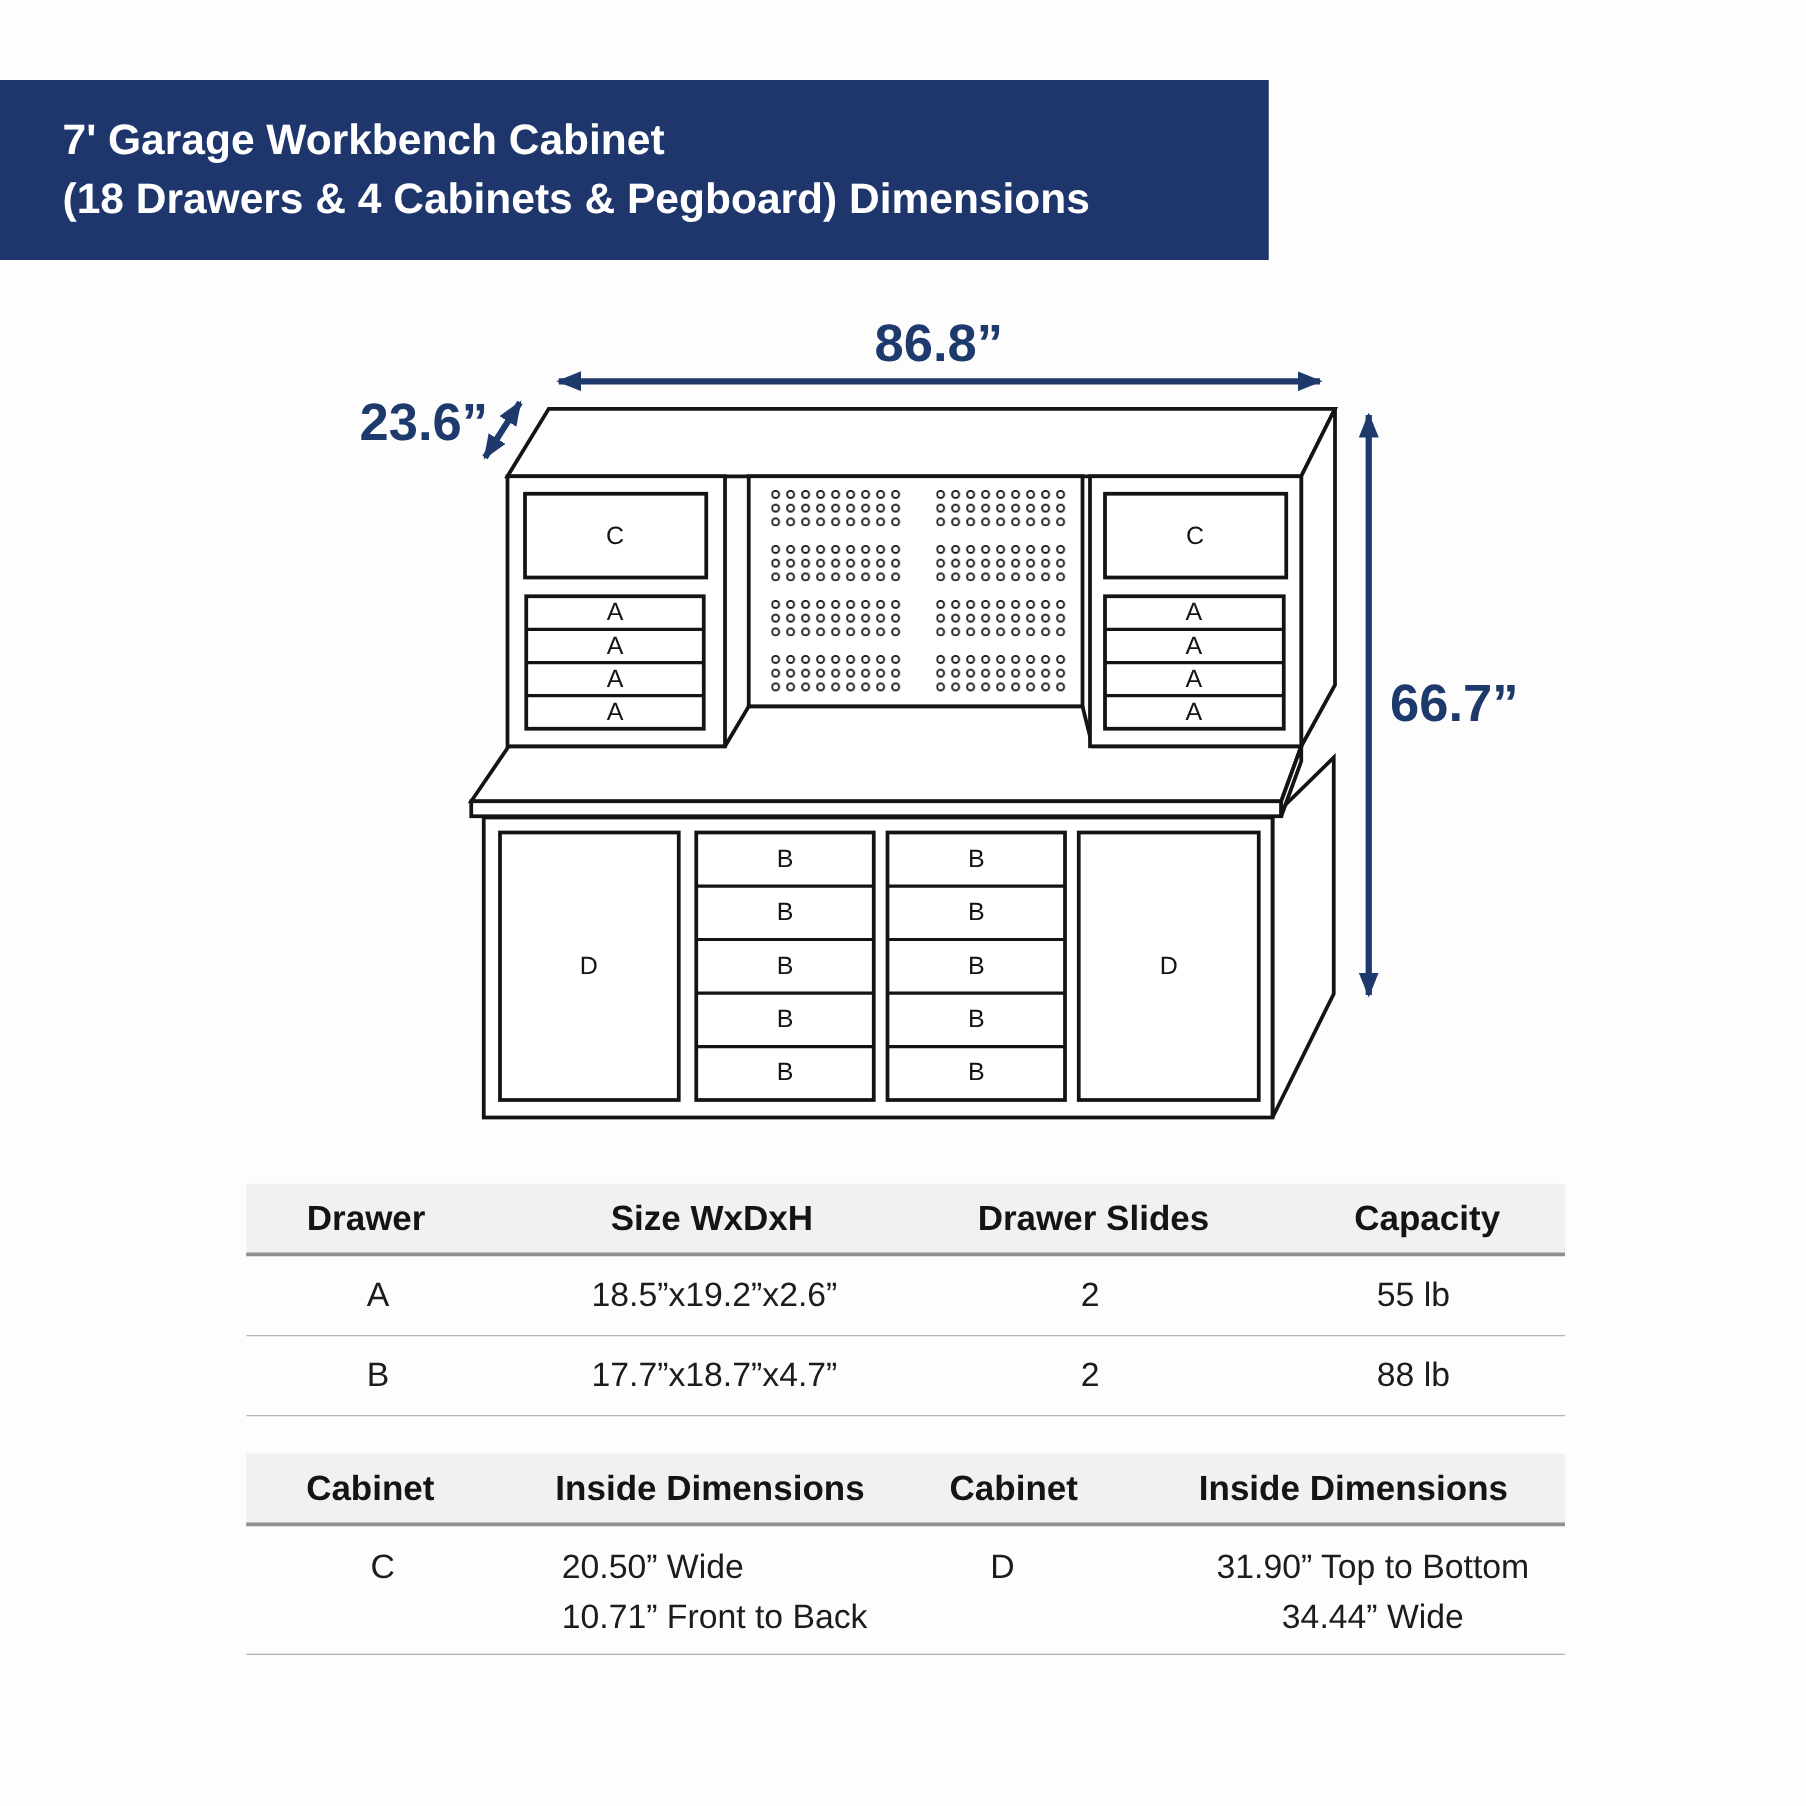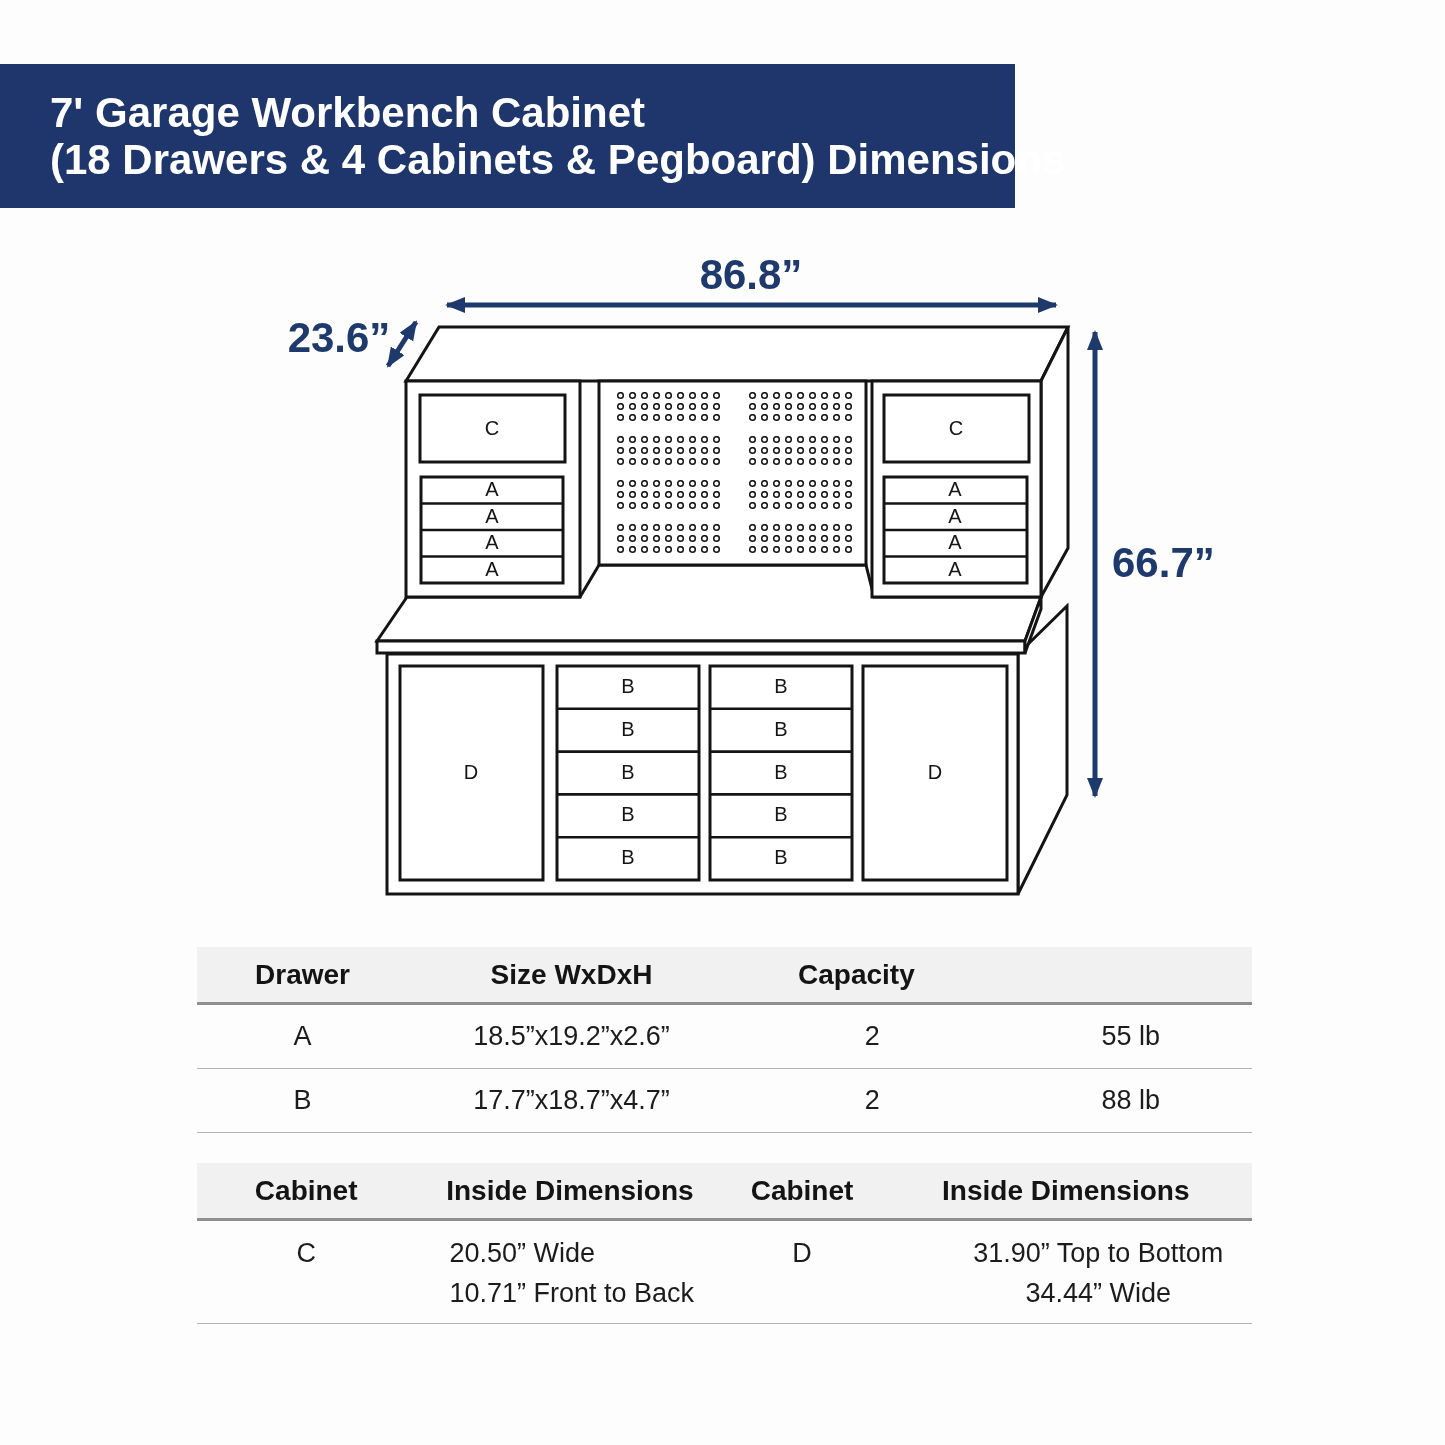--- a/index.html
+++ b/index.html
@@ -9,35 +9,35 @@
     font-family:"Liberation Sans", sans-serif;
   }
   #canvas{position:relative;width:1445px;height:1445px;overflow:hidden;background:#fdfdfd;}
 
   
   .banner{
     position:absolute;left:0;top:64px;width:1015px;height:144px;
     background:#1e366b;color:#ffffff;box-sizing:border-box;
     padding:25px 0 0 50px;
   }
-  .banner .line{font-size:42px;font-weight:bold;line-height:47px;white-space:nowrap;}
+  .banner .line{font-size:34px;font-weight:bold;line-height:47px;white-space:nowrap;}
 
   
   #diagram{position:absolute;left:0;top:0;width:1445px;height:1445px;}
   .stroke{fill:#ffffff;stroke:#141414;stroke-width:3;stroke-linejoin:miter;}
   .stroke-thin{fill:none;stroke:#141414;stroke-width:2.6;}
   .part-label{font-size:20px;fill:#141414;text-anchor:middle;dominant-baseline:middle;}
   .dim-label{font-size:42px;font-weight:bold;fill:#1e3a6c;}
   .dim-line{stroke:#1e3a6c;stroke-width:5;fill:none;}
 
   
   .tbl{position:absolute;left:197px;width:1055px;}
   #drawer-table{top:947px;}
   #cabinet-table{top:1163px;}
-  .thead{display:flex;align-items:center;height:55px;background:#f1f1f1;border-bottom:3px solid #8f8f8f;}
+  .thead{display:flex;align-items:center;height:55px;background:#f1f1f1;border-bottom:3px solid #8f8f8f;gap:32px;}
   .trow{display:flex;align-items:center;height:63px;border-bottom:1px solid #b3b3b3;}
   .c{text-align:center;font-size:27px;color:#1c1c1c;box-sizing:border-box;}
   .thead .c{font-weight:bold;font-size:28px;color:#141414;}
   .w1{width:20%}.w2{width:31%}.w3{width:26%}.w4{width:23%}
   .k1{width:20.7%}.k2{width:29.3%}.k3{width:14.7%}.k4{width:35.3%}
   .cabrow{display:flex;border-bottom:1px solid #b3b3b3;padding:12px 0 10px;}
   .cabrow .c{line-height:40px;}
   .dimlines{text-align:left;padding-left:34px;}
   .dimlines.right{padding-left:65px;text-align:center;}
   .dimlines span{display:block;white-space:nowrap;}
@@ -141,20 +141,21 @@
 
   <div class="banner">
     <div class="line">7' Garage Workbench Cabinet</div>
     <div class="line">(18 Drawers &amp; 4 Cabinets &amp; Pegboard) Dimensions</div>
   </div>
 
   <div class="tbl" id="drawer-table">
     <div class="thead">
       <div class="c w1">Drawer</div>
       <div class="c w2">Size WxDxH</div>
+      <div class="c w3">Drawer Slides</div>
       <div class="c w4">Capacity</div>
     </div>
     <div class="trow">
       <div class="c w1">A</div>
       <div class="c w2">18.5”x19.2”x2.6”</div>
       <div class="c w3">2</div>
       <div class="c w4">55 lb</div>
     </div>
     <div class="trow">
       <div class="c w1">B</div>

